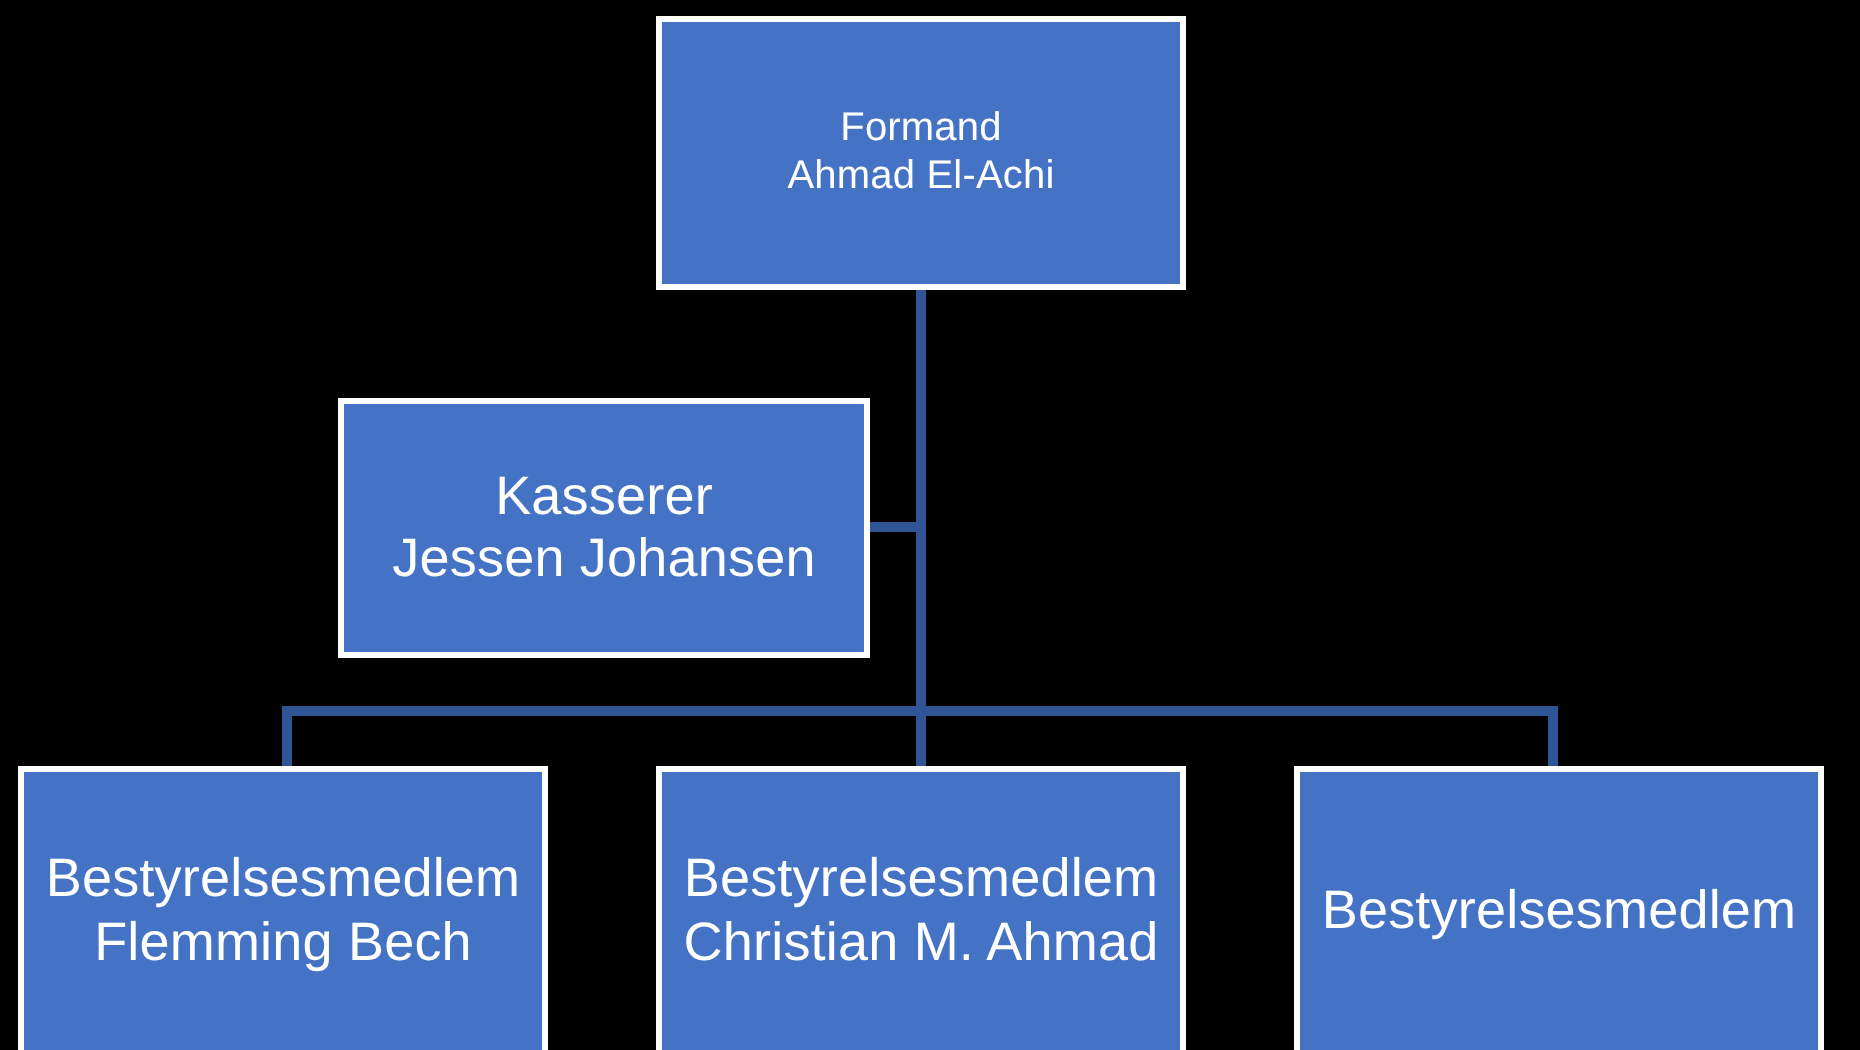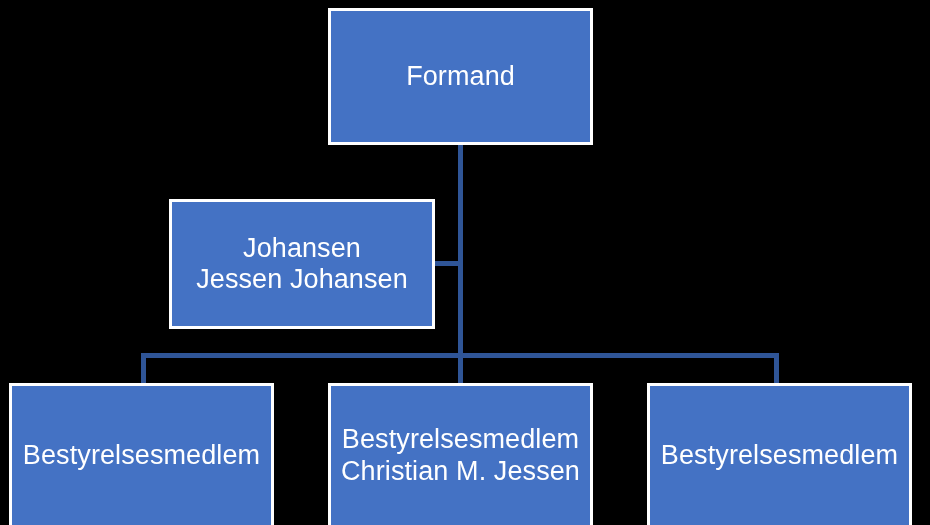--- a/index.html
+++ b/index.html
@@ -43,21 +43,21 @@
     display: block;
     white-space: nowrap;
   }
 
   
   .node-root {
     left: 328px;
     top: 8px;
     width: 265px;
     height: 137px;
-    font-size: 27px;
+    font-size: 20px;
   }
 
   
   .node-assistant {
     left: 169px;
     top: 199px;
     width: 266px;
     height: 130px;
     font-size: 27px;
   }
@@ -85,33 +85,35 @@
   <div class="conn" style="left:141px; top:353px; width:638px; height:5px;"></div>
 
   <div class="conn" style="left:141px; top:353px; width:5px; height:31px;"></div>
 
   <div class="conn" style="left:458px; top:353px; width:5px; height:31px;"></div>
 
   <div class="conn" style="left:774px; top:353px; width:5px; height:31px;"></div>
 
   <div class="node node-root">
     <span class="line1">Formand</span>
+    <span class="line2">Ahmad El-Achi</span>
   </div>
 
   <div class="node node-assistant">
-    <span class="line1">Johansen</span>
+    <span class="line1">Kasserer</span>
     <span class="line2">Jessen Johansen</span>
   </div>
 
   <div class="node node-member node-m1">
     <span class="line1">Bestyrelsesmedlem</span>
+    <span class="line2">Flemming Bech</span>
   </div>
 
   <div class="node node-member node-m2">
     <span class="line1">Bestyrelsesmedlem</span>
-    <span class="line2">Christian M. Jessen</span>
+    <span class="line2">Christian M. Ahmad</span>
   </div>
 
   <div class="node node-member node-m3">
     <span class="line1">Bestyrelsesmedlem</span>
   </div>
 
 </div>
 
 </body></html>

